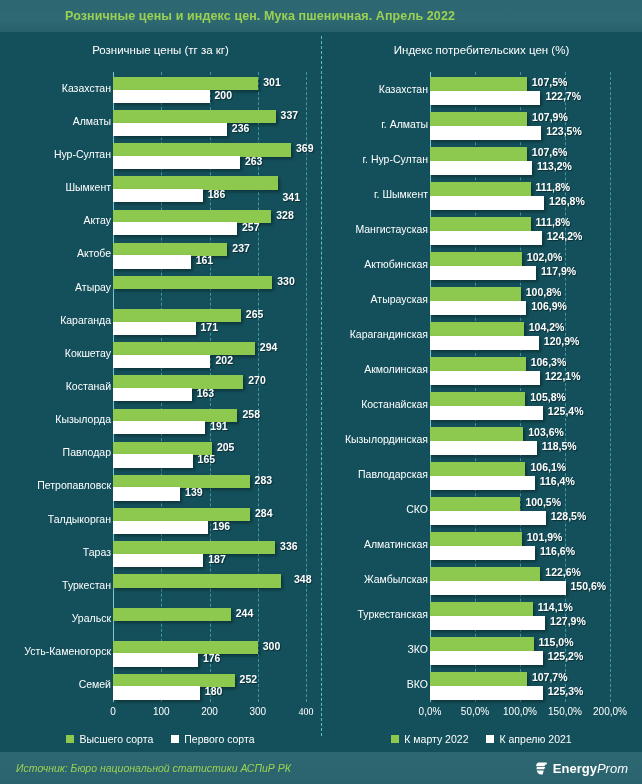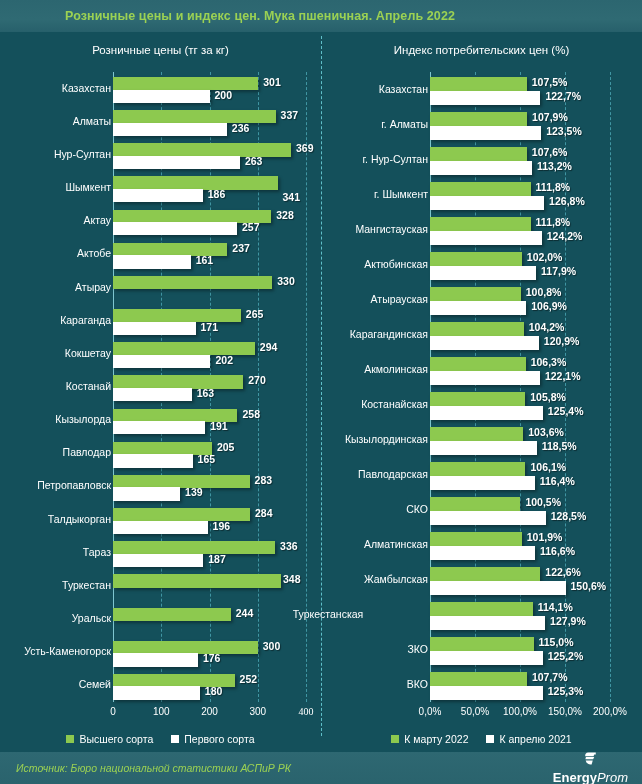--- a/index.html
+++ b/index.html
@@ -103,21 +103,21 @@
   .footer {
     position:absolute; left:0; bottom:0; width:642px; height:32px;
     background: linear-gradient(to bottom,#2E6872 0%,#2A636D 100%);
     display:flex; align-items:center; justify-content:space-between;
   }
   .footer .src {
     margin-left:16px; color:#9BD153; font-size:10.5px;
     font-style:italic; white-space:nowrap;
   }
   .brand {
-    margin-right:14px; display:flex; align-items:center; gap:4px;flex-direction:column;
+    margin-right:14px; display:flex; align-items:center; gap:4px;
   }
   .brand-mark { width:15px; height:15px; }
   .brand-text { color:#FFFFFF; font-size:13px; white-space:nowrap; }
   .brand-text b { font-weight:bold; }
   .brand-text i { font-style:italic; font-weight:normal; }
 </style>
 </head>
 <body>
 
 <div class="page">
@@ -190,21 +190,21 @@
         <div class="barval" style="left: 72.0675px; top: 414.468px;">139</div>
         <div class="bar green" style="top: 436.026px; width: 137.03px; height: 13.2632px;"></div>
         <div class="barval" style="left: 142.03px; top: 435.026px;">284</div>
         <div class="bar white" style="top: 448.626px; width: 94.57px; height: 13.2632px;"></div>
         <div class="barval" style="left: 99.57px; top: 447.626px;">196</div>
         <div class="bar green" style="top: 469.184px; width: 162.12px; height: 13.2632px;"></div>
         <div class="barval" style="left: 167.12px; top: 468.184px;">336</div>
         <div class="bar white" style="top: 481.784px; width: 90.2275px; height: 13.2632px;"></div>
         <div class="barval" style="left: 95.2275px; top: 480.784px;">187</div>
         <div class="bar green" style="top: 502.342px; width: 167.91px; height: 13.2632px;"></div>
-        <div class="barval" style="left: 170px; top: 501.342px;">348</div>
+        <div class="barval" style="left: 181px; top: 501.342px;">348</div>
         <div class="bar green" style="top: 535.5px; width: 117.73px; height: 13.2632px;"></div>
         <div class="barval" style="left: 122.73px; top: 534.5px;">244</div>
         <div class="bar green" style="top: 568.658px; width: 144.75px; height: 13.2632px;"></div>
         <div class="barval" style="left: 149.75px; top: 567.658px;">300</div>
         <div class="bar white" style="top: 581.258px; width: 84.92px; height: 13.2632px;"></div>
         <div class="barval" style="left: 89.92px; top: 580.258px;">176</div>
         <div class="bar green" style="top: 601.816px; width: 121.59px; height: 13.2632px;"></div>
         <div class="barval" style="left: 126.59px; top: 600.816px;">252</div>
         <div class="bar white" style="top: 614.416px; width: 86.85px; height: 13.2632px;"></div>
         <div class="barval" style="left: 91.85px; top: 613.416px;">180</div>
@@ -317,21 +317,21 @@
       <div class="rowlabel" style="top: 150.5px; position: absolute;">Мангистауская</div>
       <div class="rowlabel" style="top: 220.5px; position: absolute;">Атырауская</div>
       <div class="rowlabel" style="top: 255.5px; position: absolute;">Карагандинская</div>
       <div class="rowlabel" style="top: 290.5px; position: absolute;">Акмолинская</div>
       <div class="rowlabel" style="top: 325.5px; position: absolute;">Костанайская</div>
       <div class="rowlabel" style="top: 360.5px; position: absolute;">Кызылординская</div>
       <div class="rowlabel" style="top: 395.5px; position: absolute;">Павлодарская</div>
       <div class="rowlabel" style="top: 430.5px; position: absolute;">СКО</div>
       <div class="rowlabel" style="top: 465.5px; position: absolute;">Алматинская</div>
       <div class="rowlabel" style="top: 500.5px; position: absolute;">Жамбылская</div>
-      <div class="rowlabel" style="top: 535.5px; position: absolute; text-align: center;">Туркестанская</div>
+      <div class="rowlabel" style="top: 535.5px; position: absolute;">Туркестанская</div>
       <div class="rowlabel" style="top: 570.5px; position: absolute;">ЗКО</div>
       <div class="rowlabel" style="top: 605.5px; position: absolute;">ВКО</div>
     </div>
 
   <div class="ticks" id="ticks-left">
       <div class="tick" style="left: 113px;">0</div>
       <div class="tick" style="left: 161.25px;">100</div>
       <div class="tick" style="left: 209.5px;">200</div>
       <div class="tick" style="left: 257.75px;">300</div>
       <div class="tick" style="left: 306px; font-family: Liberation Serif, serif;">400</div>

